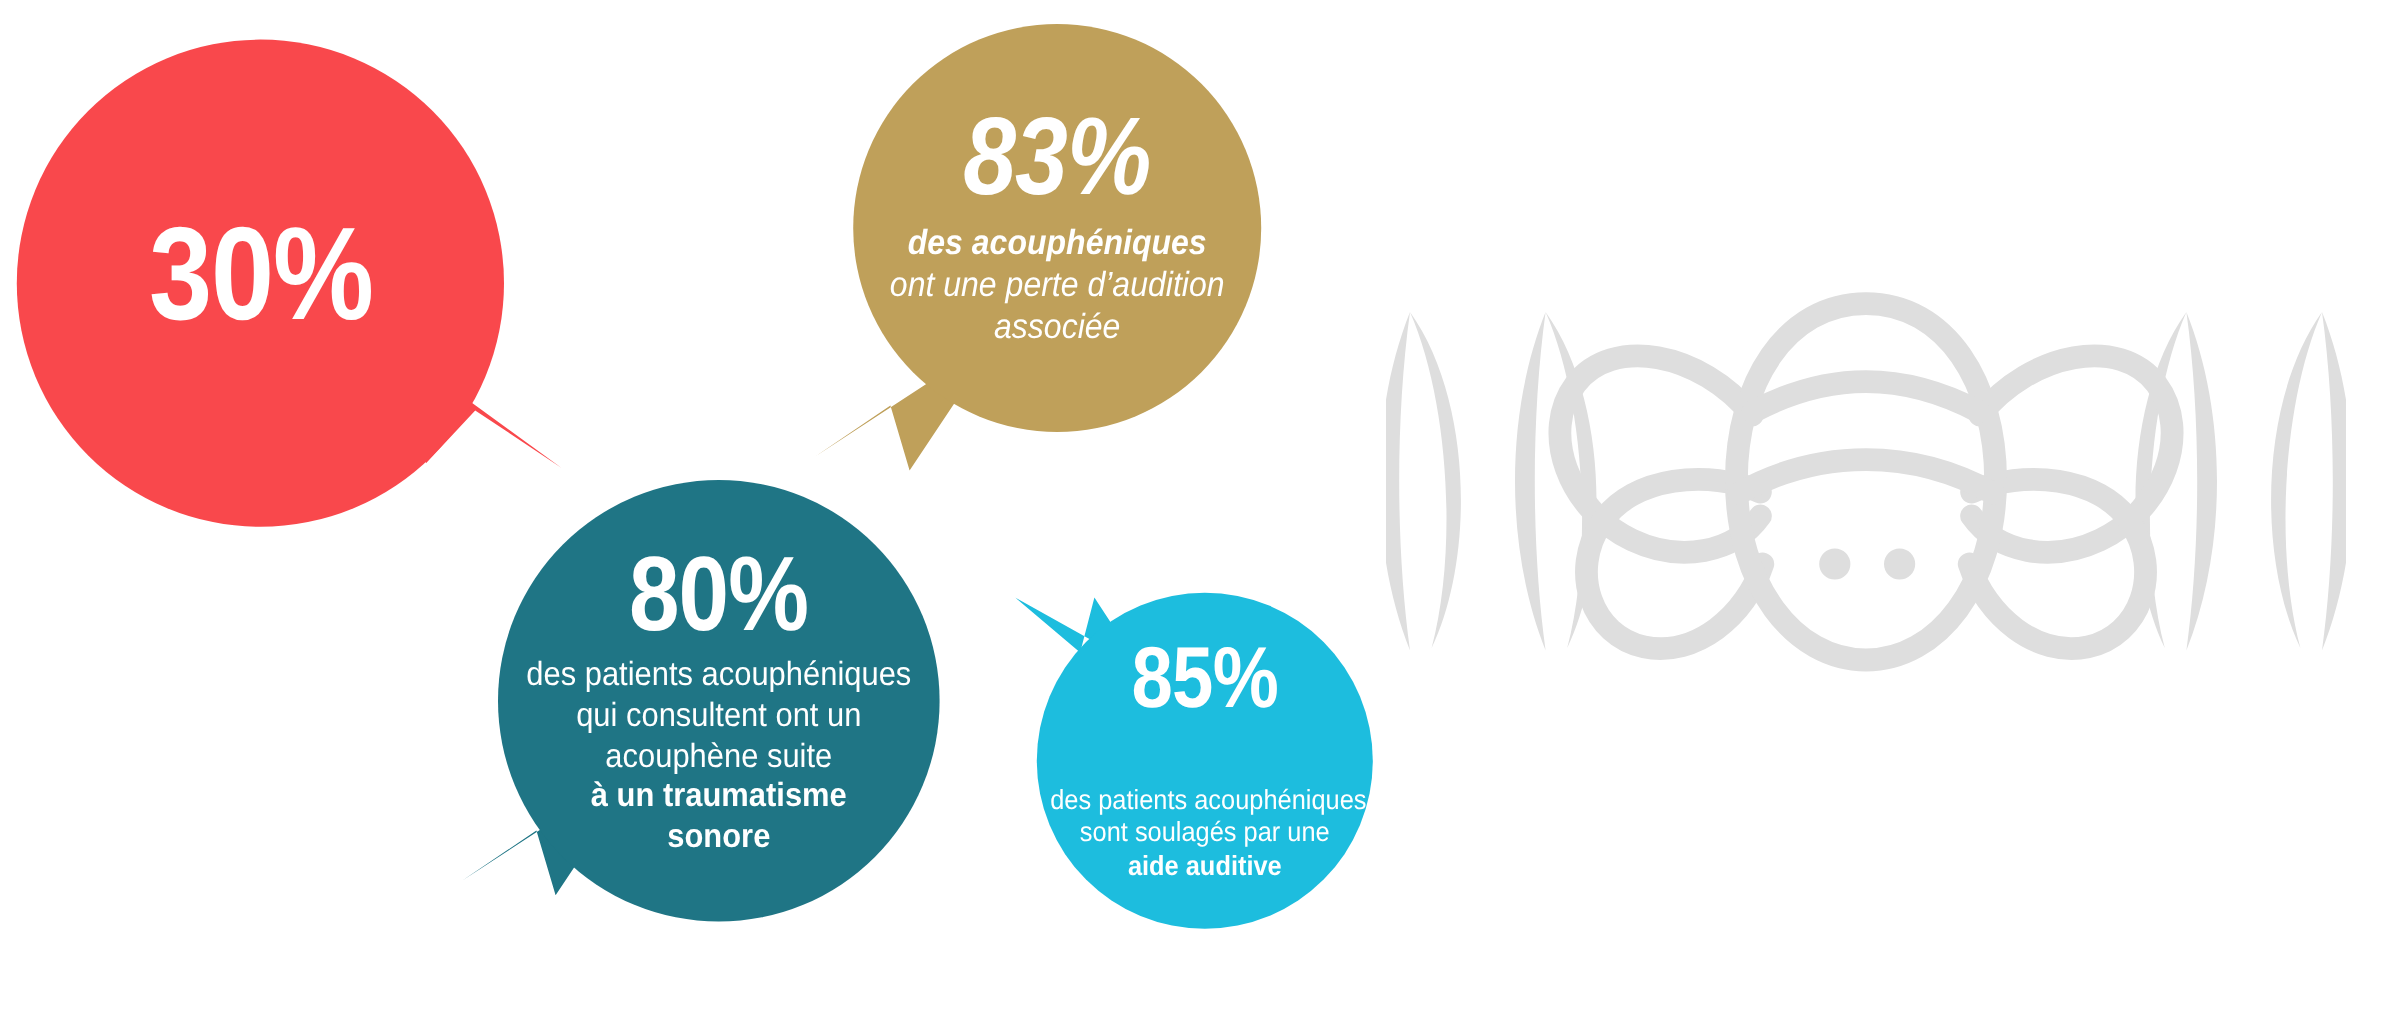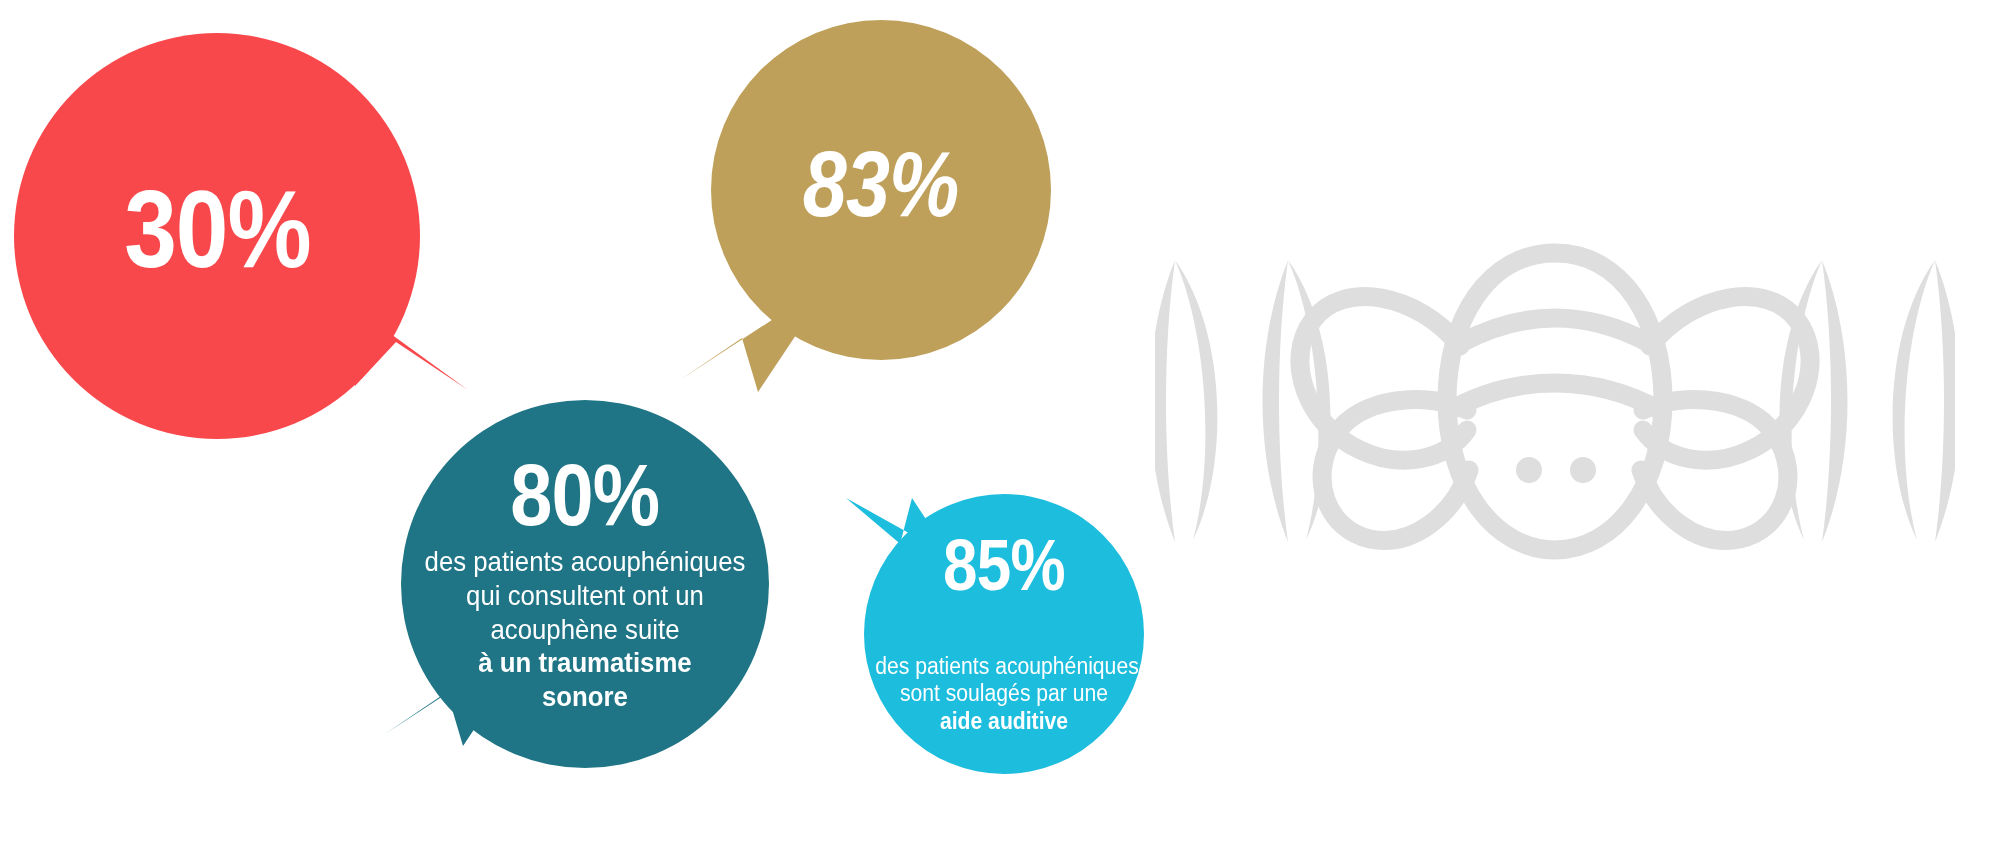--- a/index.html
+++ b/index.html
@@ -78,21 +78,21 @@
     background: #BFA05A;
     font-style: italic;
   }
   #bubble-gold .pct { font-size: 92px; margin-bottom: 12px; }
   #bubble-gold .ln  { font-size: 29px; line-height: 1.2; }
 
   #tail-gold { left: 680px; top: 282px; }
 
   
   #bubble-teal {
-    left: 401px; top: 400px;
+    left: 415px; top: 400px;
     width: 368px; height: 368px;
     background: #1F7585;
   }
   #bubble-teal .pct { font-size: 88px; margin-bottom: 10px; }
   #bubble-teal .ln  { font-size: 28px; line-height: 1.2; }
 
   #tail-teal { left: 385px; top: 636px; }
 
   
   #bubble-cyan {
@@ -125,20 +125,25 @@
   </svg>
   <div id="bubble-red" class="bubble">
     <span class="pct">30%</span>
   </div>
 
   <svg id="tail-gold" class="tail" width="150" height="120" viewBox="0 0 150 120">
     <polygon points="150,0 0,98 62,56 78,110 122,44" fill="#BFA05A"></polygon>
   </svg>
   <div id="bubble-gold" class="bubble">
     <span class="pct">83%</span>
+    <span class="lines">
+      <span class="ln bold">des acouphéniques</span>
+      <span class="ln light">ont une perte d’audition</span>
+      <span class="ln light">associée</span>
+    </span>
   </div>
 
   <svg id="tail-teal" class="tail" width="150" height="120" viewBox="0 0 150 120">
     <polygon points="150,0 0,98 62,56 78,110 122,44" fill="#1F7585"></polygon>
   </svg>
   <div id="bubble-teal" class="bubble">
     <span class="pct">80%</span>
     <span class="lines">
       <span class="ln light">des patients acouphéniques</span>
       <span class="ln light">qui consultent ont un</span>

